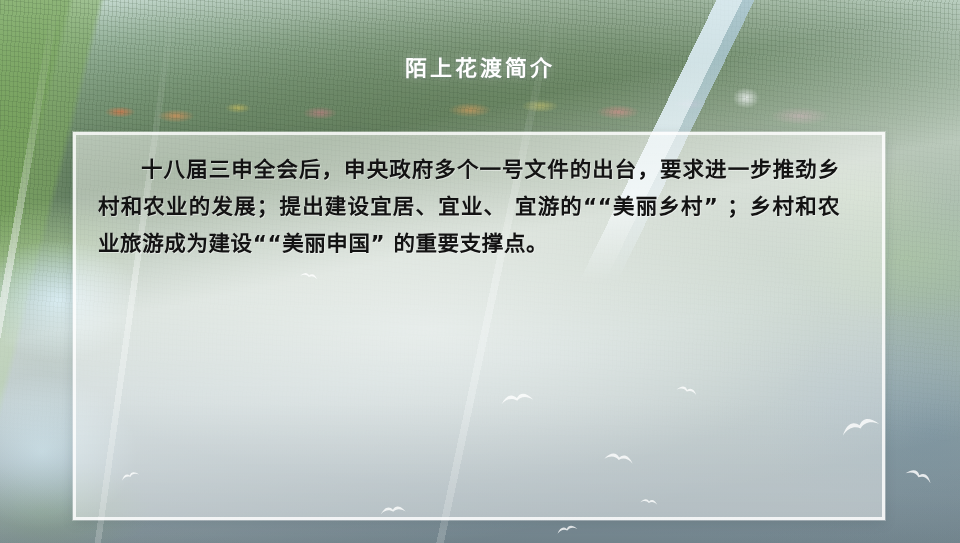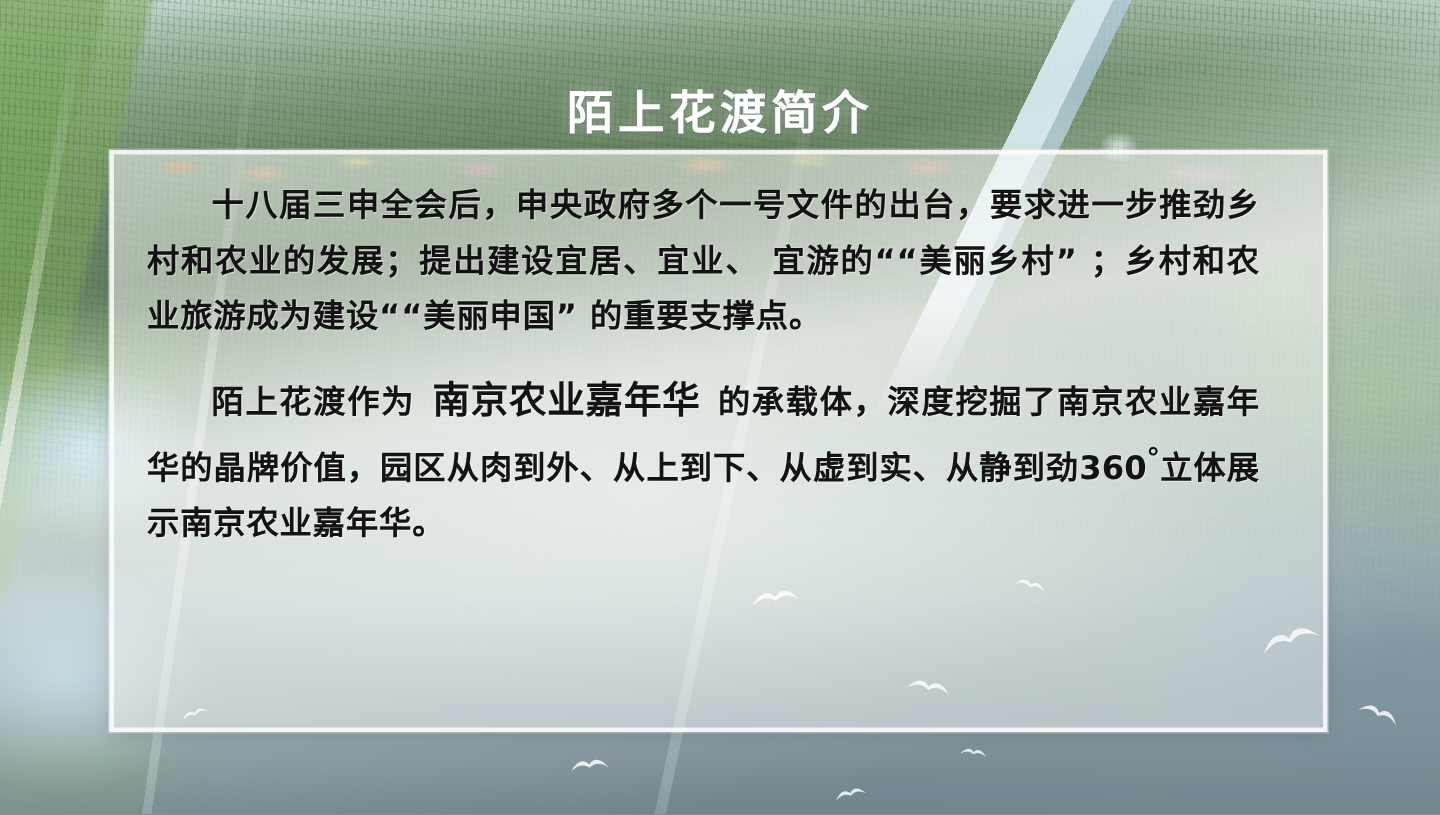--- a/index.html
+++ b/index.html
@@ -138,36 +138,36 @@
   .bird svg { display:block; }
 
   
   #title {
     position: absolute;
     top: 50px;
     left: 0;
     width: 960px;
     text-align: center;
     font-family: "DejaVu Sans", "Liberation Sans", sans-serif;
-    font-size: 31px;
+    font-size: 22px;
     font-weight: 700;
     letter-spacing: 3px;
     color: #ffffff;
     text-shadow:
       0 0 2px rgba(120,140,130,.55),
       0 1px 3px rgba(90,110,104,.45),
       0 0 10px rgba(255,255,255,.35);
     white-space: nowrap;
   }
 
   
   #panel {
     position: absolute;
     left: 73px;
-    top: 100px;
+    top: 132px;
     width: 812px;
     height: 388px;
     background: linear-gradient(180deg,
         rgba(255,255,255,0.50) 0%,
         rgba(255,255,255,0.44) 35%,
         rgba(252,253,252,0.40) 62%,
         rgba(250,252,251,0.46) 100%);
     border: 3px solid rgba(255,255,255,0.80);
     box-shadow:
       0 0 0 1px rgba(255,255,255,.30),
@@ -271,16 +271,15 @@
       </div>
     </div>
 
   <div id="title">陌上花渡简介</div>
 
   <div id="panel">
 
     <p class="para">十八届三申全会后，申央政府多个一号文件的出台，要求进一步推劲乡村和农业的发展；提出建设宜居、宜业、 宜游的““美丽乡村” ；乡村和农业旅游成为建设““美丽申国” 的重要支撑点。</p>
 
 
-    <p class="para"><span>陌上花渡作为 </span><span class="hl">南京农业嘉年华</span><span> 的承载体，深度挖掘了南京农业嘉年华的晶牌价值，园区从肉到外、从上到下、从虚到实、从静到劲</span><span class="nums">360</span><span class="deg">°</span><span>立体展示南京农业嘉年华。</span></p>
 
   </div>
 </div>
 
 </body></html>

